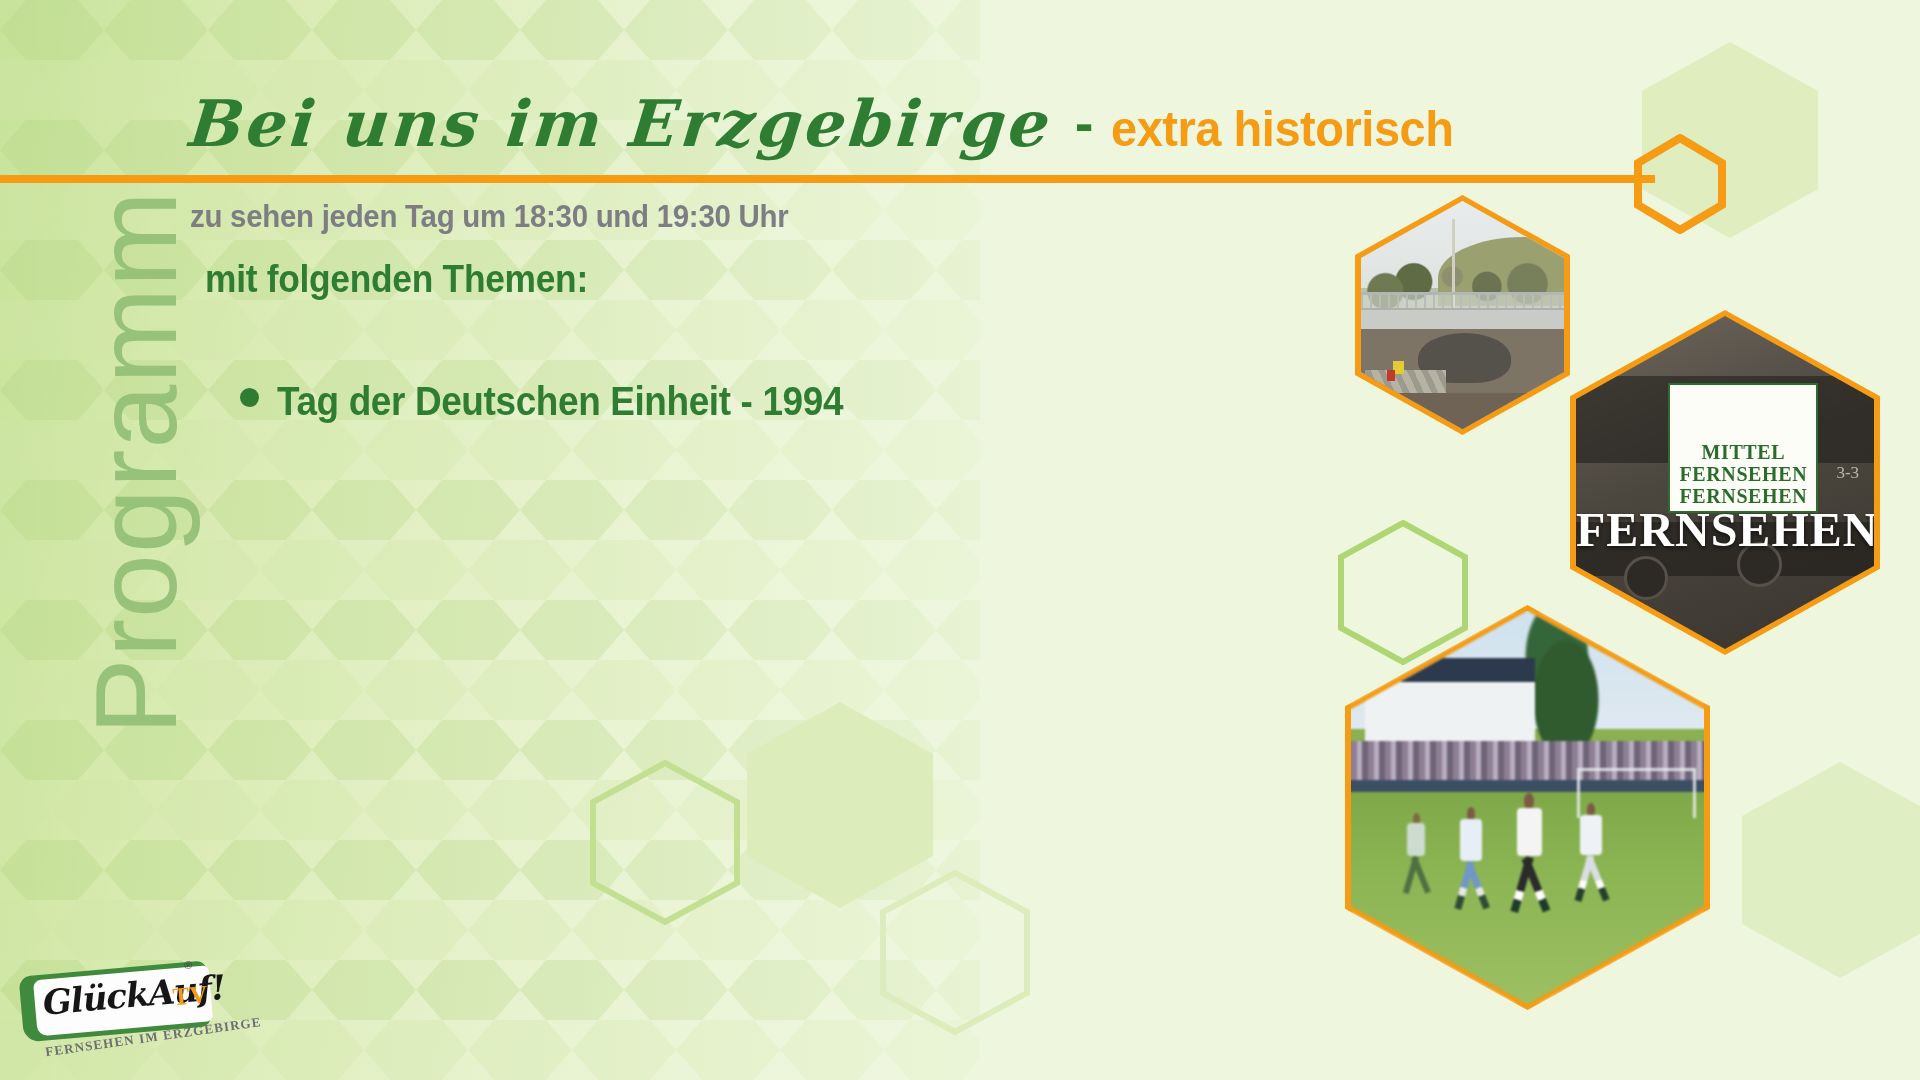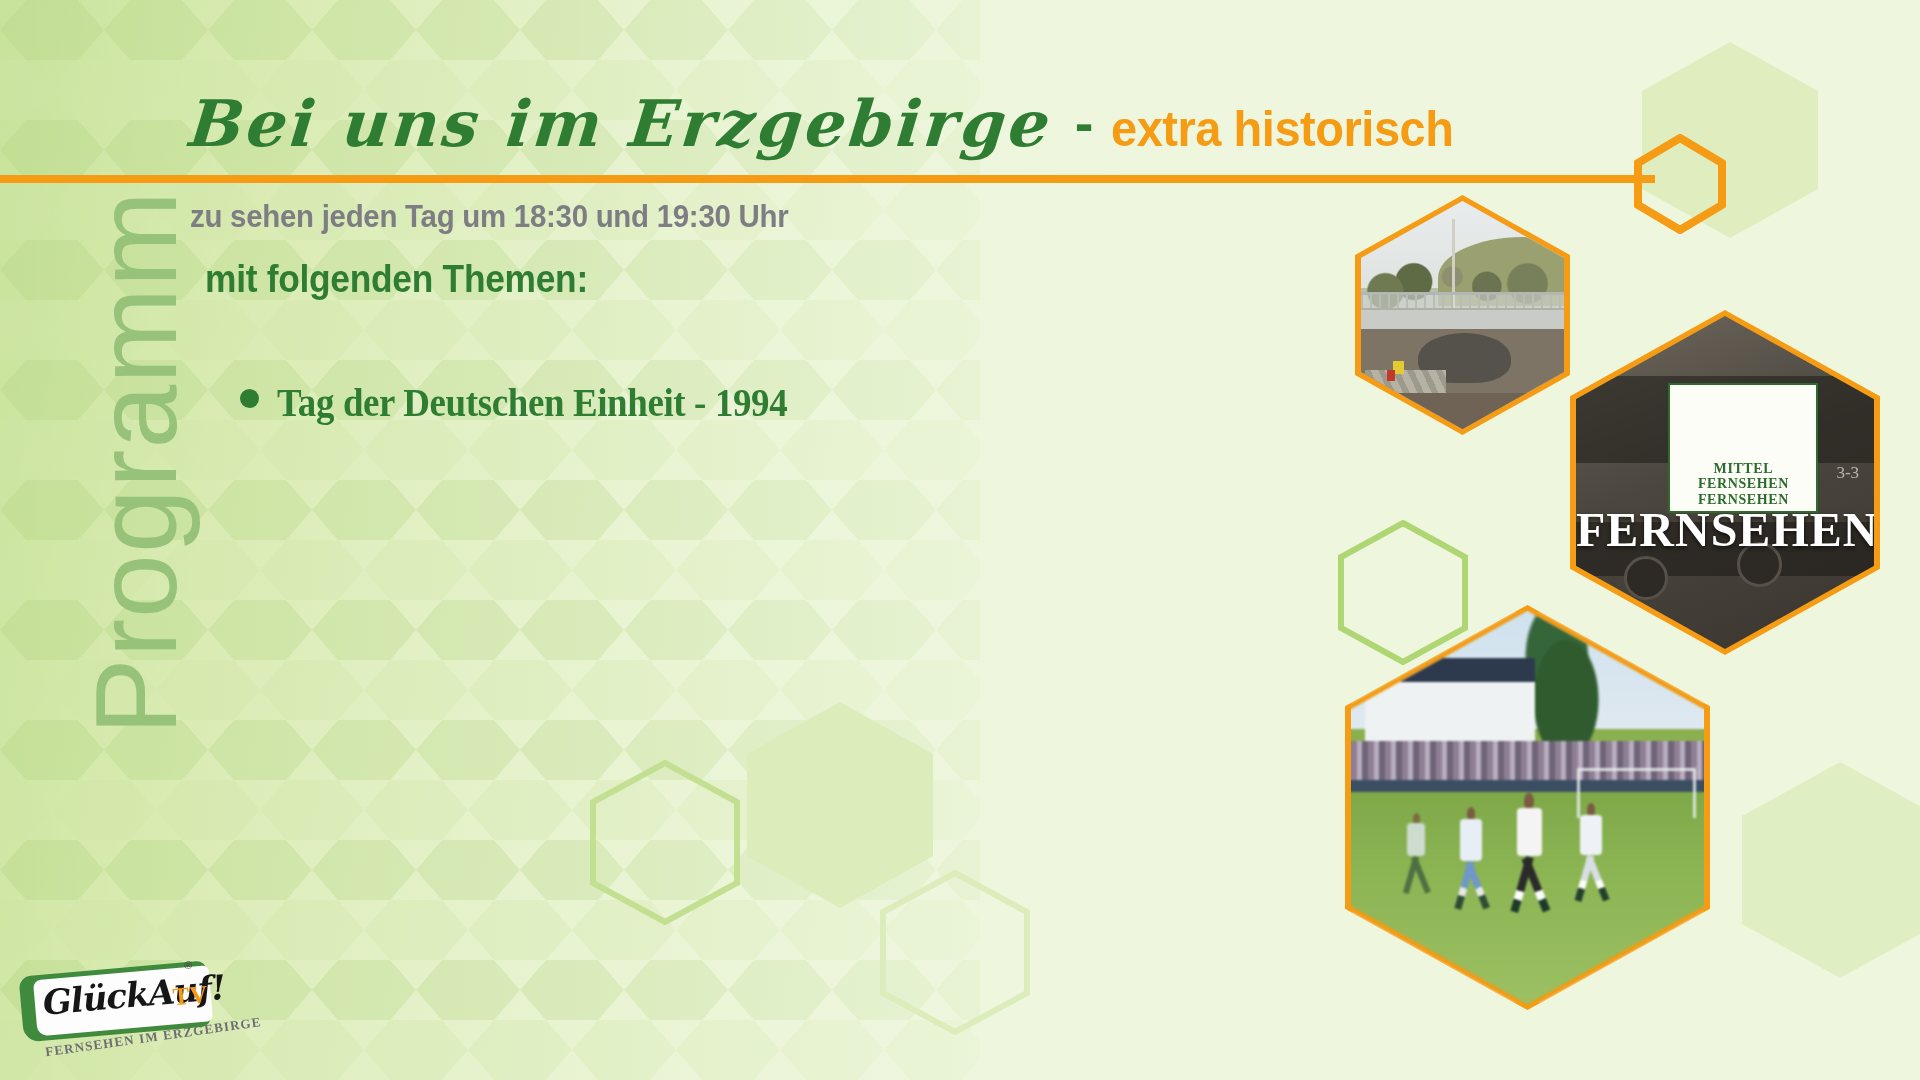--- a/index.html
+++ b/index.html
@@ -80,21 +80,20 @@
     font-size:38px;font-weight:600;color:#2e7d33;
     letter-spacing:-0.3px;
     transform:scaleX(.93);transform-origin:left;
     white-space:nowrap;
   }
 
   
   .bullets{
     position:absolute;left:240px;top:378px;
     width:1000px;
-    font-family:Liberation Serif, serif;
   }
   .bullet-row{
     display:flex;align-items:baseline;
     margin-bottom:27px;
     white-space:nowrap;
   }
   .bullet-dot{
     width:19px;height:19px;border-radius:50%;
     background:#2e7d33;flex:none;
     margin-right:18px;position:relative;top:-8px;
@@ -145,21 +144,21 @@
   .hs-band2{position:absolute;left:0;top:62%;width:100%;height:16%;background:rgba(22,20,18,.5);}
   .hs-wheel{position:absolute;width:13%;padding-bottom:13%;border-radius:50%;background:#2d2a25;border:3px solid #565048;}
   .hs-card{
     position:absolute;left:31%;top:20%;width:49%;height:37%;
     background:#fdfdf8;border:2px solid #2e6b2e;
     display:flex;flex-direction:column;align-items:center;justify-content:flex-end;
     padding-bottom:3px;
   }
   .hs-card span{
     font-family:"Liberation Serif",serif;font-weight:700;color:#2b6b2b;
-    font-size:14px;line-height:1.12;letter-spacing:.6px;text-align:center;
+    font-size:20px;line-height:1.12;letter-spacing:.6px;text-align:center;
   }
   .hs-word{
     position:absolute;left:0;top:56%;width:100%;text-align:center;
     font-family:"Liberation Serif",serif;font-weight:700;color:#fff;
     font-size:48px;letter-spacing:1px;
     text-shadow:0 2px 4px rgba(0,0,0,.65);
   }
   .hs-num{
     position:absolute;right:5%;top:44%;color:#cfcac0;font-size:17px;
     font-family:"Liberation Serif",serif;opacity:.85;margin-left:40px;

